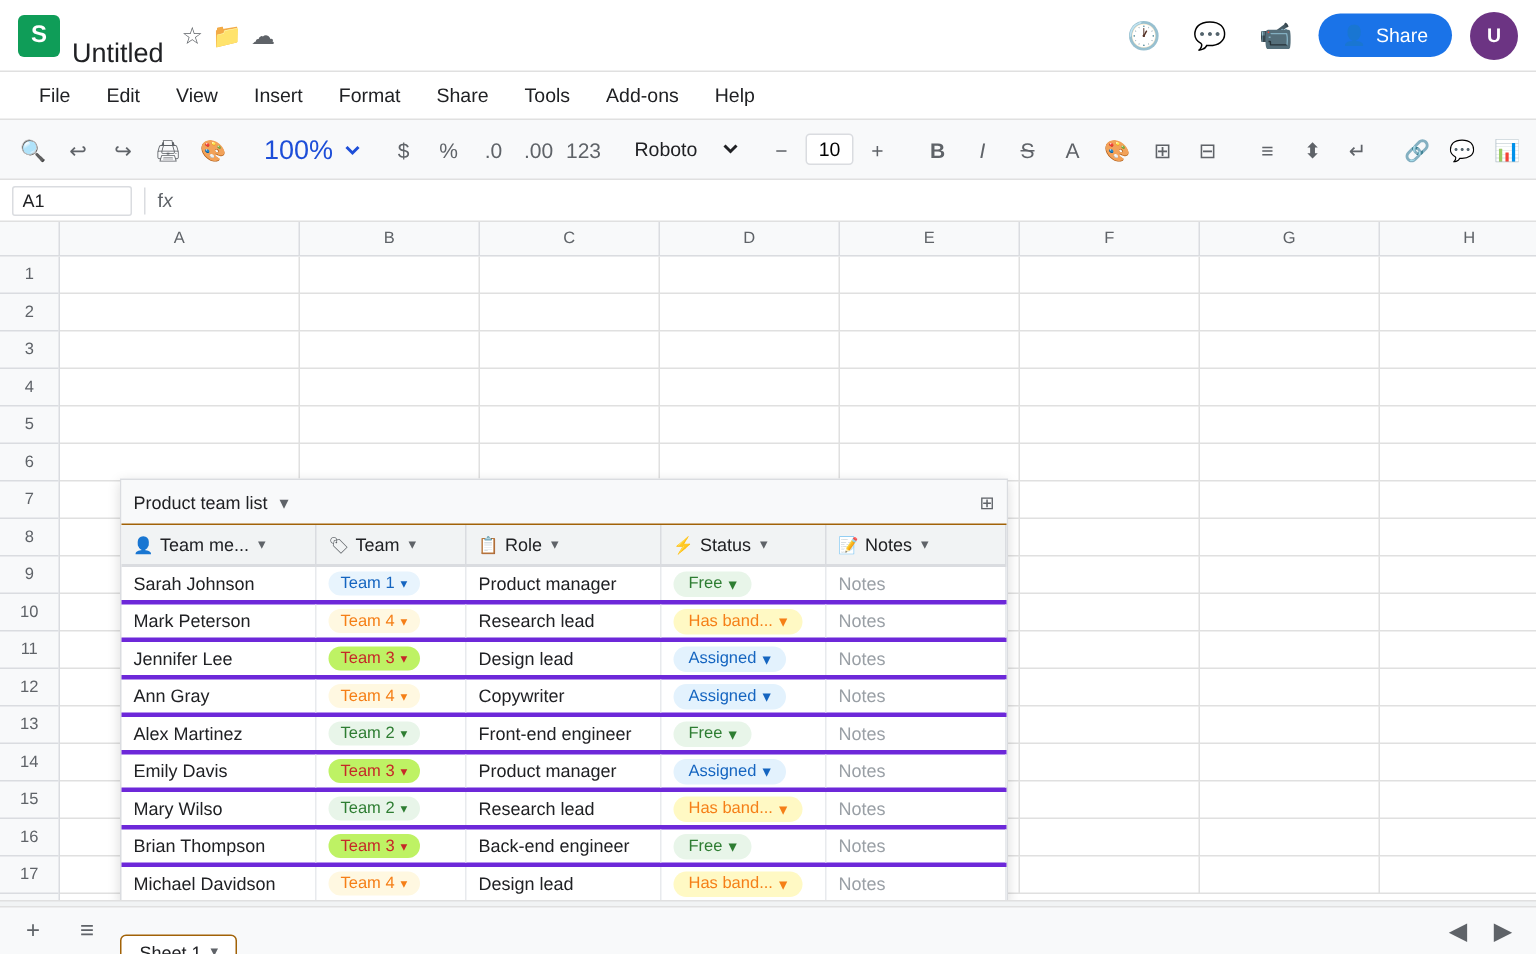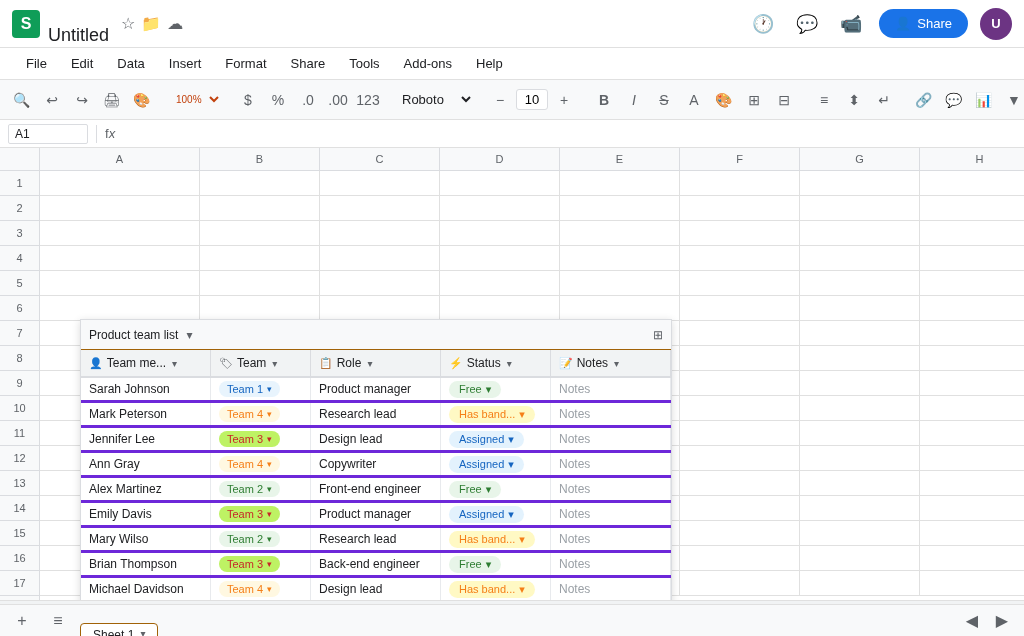--- a/index.html
+++ b/index.html
@@ -94,21 +94,21 @@
       color: #5f6368; font-size: 14px; padding: 4px 6px;
       border-radius: 4px;
       display: flex; align-items: center; justify-content: center;
       min-width: 28px; height: 28px;
       white-space: nowrap;
     }
     .toolbar-separator {
       width: 1px; height: 20px; background: #dadce0; margin: 0 4px;
     }
     .zoom-select {
-      border: none; background: none; font-size: 10px; color: #c2410c;
+      border: none; background: none; font-size: 18px; color: #1d4ed8;
       cursor: pointer; padding: 2px 4px; border-radius: 4px;
     }
     .font-select {
       border: none; background: none; font-size: 13px; color: #202124;
       cursor: pointer; padding: 2px 4px; border-radius: 4px; min-width: 80px;
     }
     .font-size-box {
       border: 1px solid #dadce0; background: white; font-size: 13px;
       width: 36px; text-align: center; padding: 2px 4px; border-radius: 3px;
     }
@@ -375,21 +375,21 @@
       <span>👤</span>
       <span>Share</span>
     </button>
     <div class="avatar">U</div>
   </div>
 </div>
 
 <div class="menu-bar">
   <span class="menu-item">File</span>
   <span class="menu-item">Edit</span>
-  <span class="menu-item">Data</span>
+  <span class="menu-item">View</span>
   <span class="menu-item">Insert</span>
   <span class="menu-item">Format</span>
   <span class="menu-item">Share</span>
   <span class="menu-item">Tools</span>
   <span class="menu-item">Add-ons</span>
   <span class="menu-item">Help</span>
 </div>
 
 <div class="toolbar">
   <button class="toolbar-btn">🔍</button>

